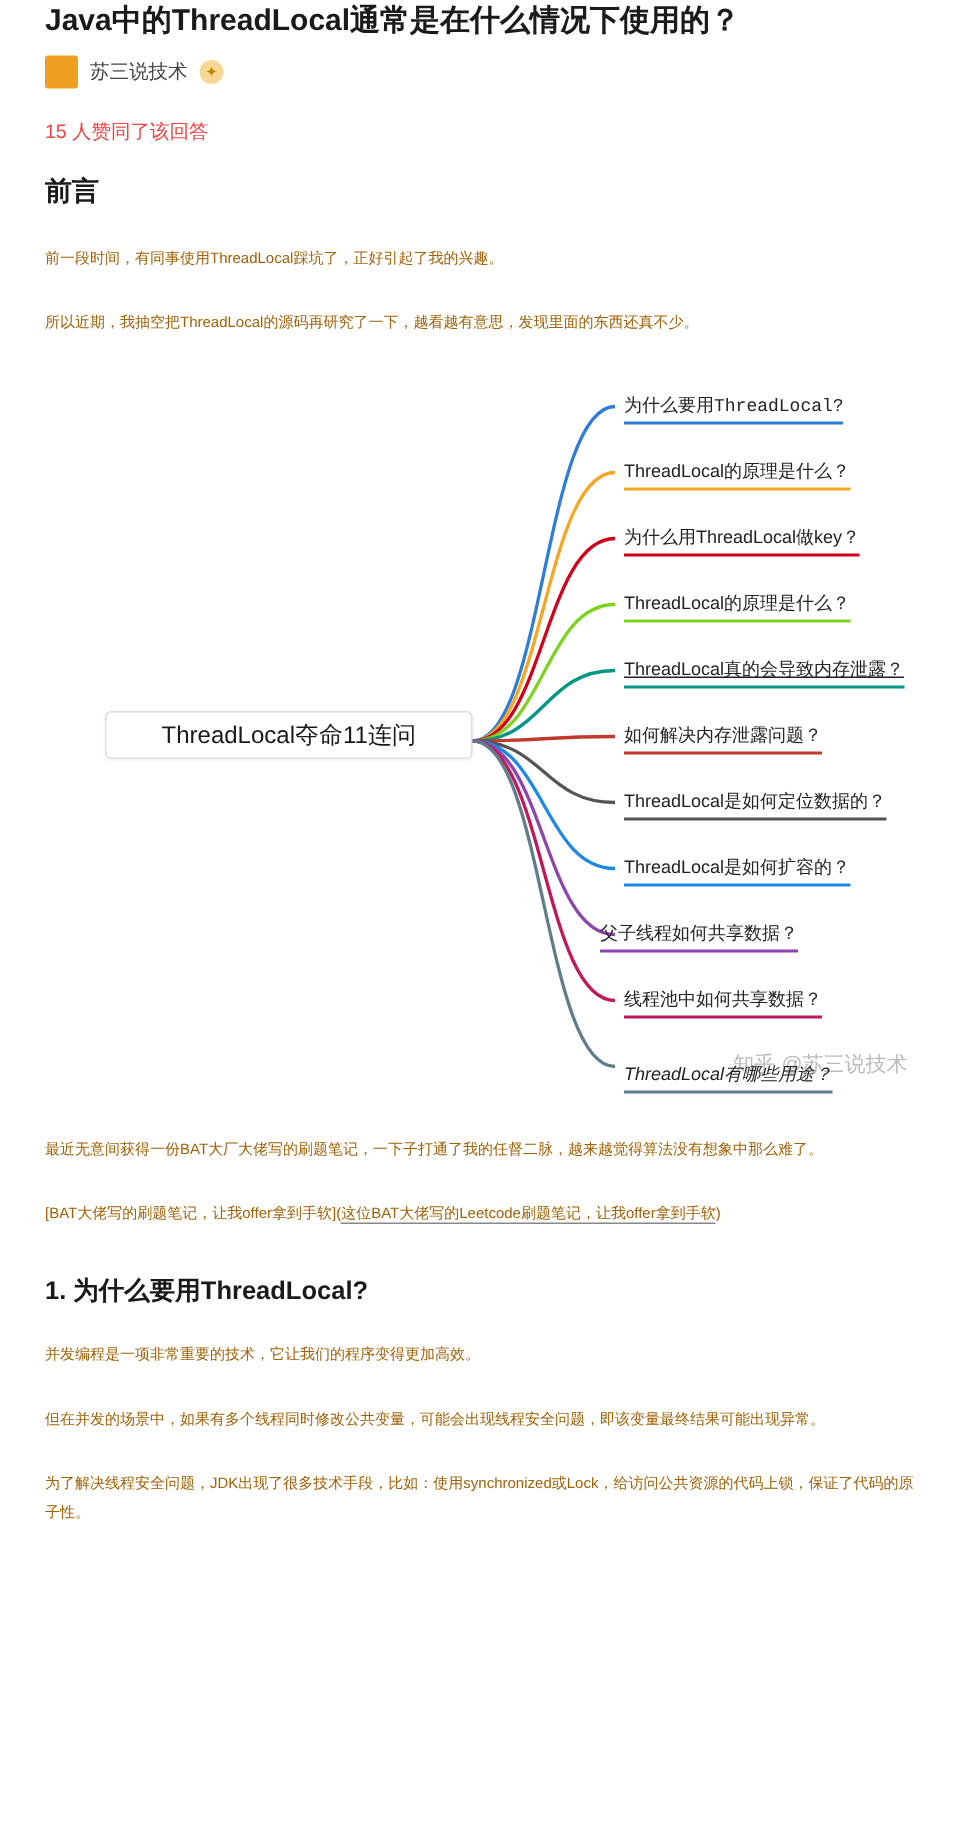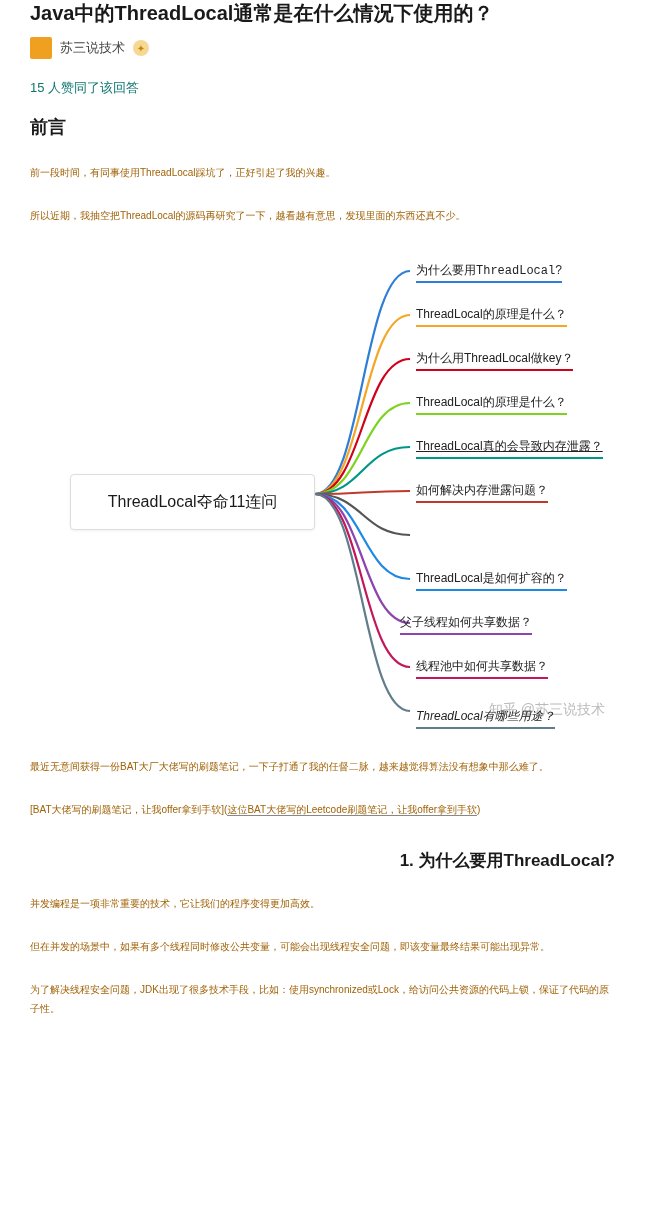--- a/index.html
+++ b/index.html
@@ -3,31 +3,31 @@
 <meta charset="utf-8">
 <style>
   * { margin: 0; padding: 0; box-sizing: border-box; }
   body { font-family: -apple-system, BlinkMacSystemFont, "Segoe UI", "PingFang SC", "Microsoft YaHei", sans-serif; background: #fff; color: #1a1a1a; width: 645px; }
   .container { padding: 0 30px 40px 30px; }
   .title { font-size: 20px; font-weight: 700; padding: 0 30px; margin-bottom: 10px; }
   .author-row { display: flex; align-items: center; gap: 8px; padding: 0 30px; margin-bottom: 20px; }
   .avatar { width: 22px; height: 22px; background: #f0a020; border-radius: 2px; }
   .author-name { font-size: 13px; color: #444; }
   .badge { width: 16px; height: 16px; border-radius: 50%; background: #f7d794; display: inline-flex; align-items: center; justify-content: center; font-size: 10px; color: #c08a00; }
-  .upvotes { color: #0f766e; font-size: 13px; margin-bottom: 18px; margin-top: 16px; }
+  .upvotes { color: #ef4444; font-size: 13px; margin-bottom: 18px; margin-top: 16px; }
   .h-preface { font-size: 18px; font-weight: 700; margin-bottom: 24px; }
   .para { font-size: 10px; line-height: 1.9; color: #a16207; margin-bottom: 24px; }
   .mindmap-wrap { margin: 10px 0 28px 0; }
   .mindmap { position: relative; width: 585px; height: 480px; background: #fff; }
-  .mm-root { position: absolute; left: 40px; top: 225px; width: 245px; height: 56px; border: 1px solid #ddd; border-radius: 4px; box-shadow: 0 1px 3px rgba(0,0,0,0.06); display: flex; align-items: center; justify-content: center; font-size: 16px; font-weight: 500; background: #fff; }
+  .mm-root { position: absolute; left: 40px; top: 225px; width: 245px; height: 32px; border: 1px solid #ddd; border-radius: 4px; box-shadow: 0 1px 3px rgba(0,0,0,0.06); display: flex; align-items: center; justify-content: center; font-size: 16px; font-weight: 500; background: #fff; }
   .mm-node { position: absolute; font-size: 12px; white-space: nowrap; padding-bottom: 2px; border-bottom: 2px solid; color: #222; }
   .mm-svg { position: absolute; left: 0; top: 0; width: 585px; height: 480px; pointer-events: none; }
   .watermark { position: absolute; right: 10px; bottom: 10px; font-size: 14px; color: #bbb; }
   .link-text { border-bottom: 1px solid #888; }
-  .h-section { font-size: 17px; font-weight: 700; margin: 30px 0 22px 0; text-align: right; }
+  .h-section { font-size: 17px; font-weight: 700; margin: 30px 0 22px 0; }
 </style>
 </head>
 <body>
 
 <h1 class="title">Java中的ThreadLocal通常是在什么情况下使用的？</h1>
 
 <div class="author-row">
   <div class="avatar"></div>
   <span class="author-name">苏三说技术</span>
   <span class="badge">✦</span>
@@ -58,20 +58,21 @@
           <path d="M 285 245 C 332.5 245, 332.5 462, 380 462" fill="none" stroke="#607d8b" stroke-width="2.2"></path>
         </svg>
       <div class="mm-root">ThreadLocal夺命11连问</div>
       <div class="watermark">知乎 @苏三说技术</div>
     <div class="mm-node" style="left: 386px; top: 13px; border-bottom-color: rgb(46, 125, 214); font-family: Liberation Mono, monospace;">为什么要用ThreadLocal?</div>
         <div class="mm-node" style="left: 386px; top: 57px; border-bottom-color: rgb(245, 166, 35);">ThreadLocal的原理是什么？</div>
         <div class="mm-node" style="left: 386px; top: 101px; border-bottom-color: rgb(208, 2, 27);">为什么用ThreadLocal做key？</div>
         <div class="mm-node" style="left: 386px; top: 145px; border-bottom-color: rgb(126, 211, 33);">ThreadLocal的原理是什么？</div>
         <div class="mm-node" style="left: 386px; top: 189px; border-bottom-color: rgb(0, 150, 136); text-decoration: underline;">ThreadLocal真的会导致内存泄露？</div>
         <div class="mm-node" style="left: 386px; top: 233px; border-bottom-color: rgb(192, 57, 43);">如何解决内存泄露问题？</div>
+        <div class="mm-node" style="left: 386px; top: 277px; border-bottom-color: rgb(85, 85, 85);">ThreadLocal是如何定位数据的？</div>
         <div class="mm-node" style="left: 386px; top: 321px; border-bottom-color: rgb(30, 136, 229);">ThreadLocal是如何扩容的？</div>
         <div class="mm-node" style="left: 370px; top: 365px; border-bottom-color: rgb(142, 68, 173);">父子线程如何共享数据？</div>
         <div class="mm-node" style="left: 386px; top: 409px; border-bottom-color: rgb(194, 24, 91);">线程池中如何共享数据？</div>
         <div class="mm-node" style="left: 386px; top: 459px; border-bottom-color: rgb(96, 125, 139); font-style: italic;">ThreadLocal有哪些用途？</div>
       </div>
   </div>
 
   <p class="para">最近无意间获得一份BAT大厂大佬写的刷题笔记，一下子打通了我的任督二脉，越来越觉得算法没有想象中那么难了。</p>
 
   <p class="para">

